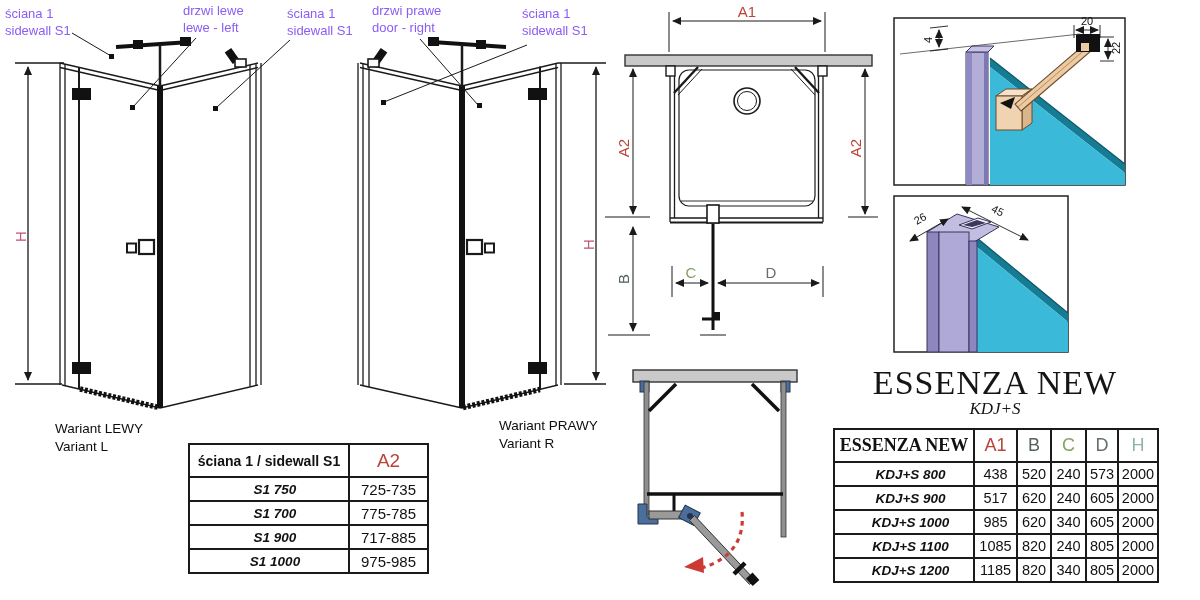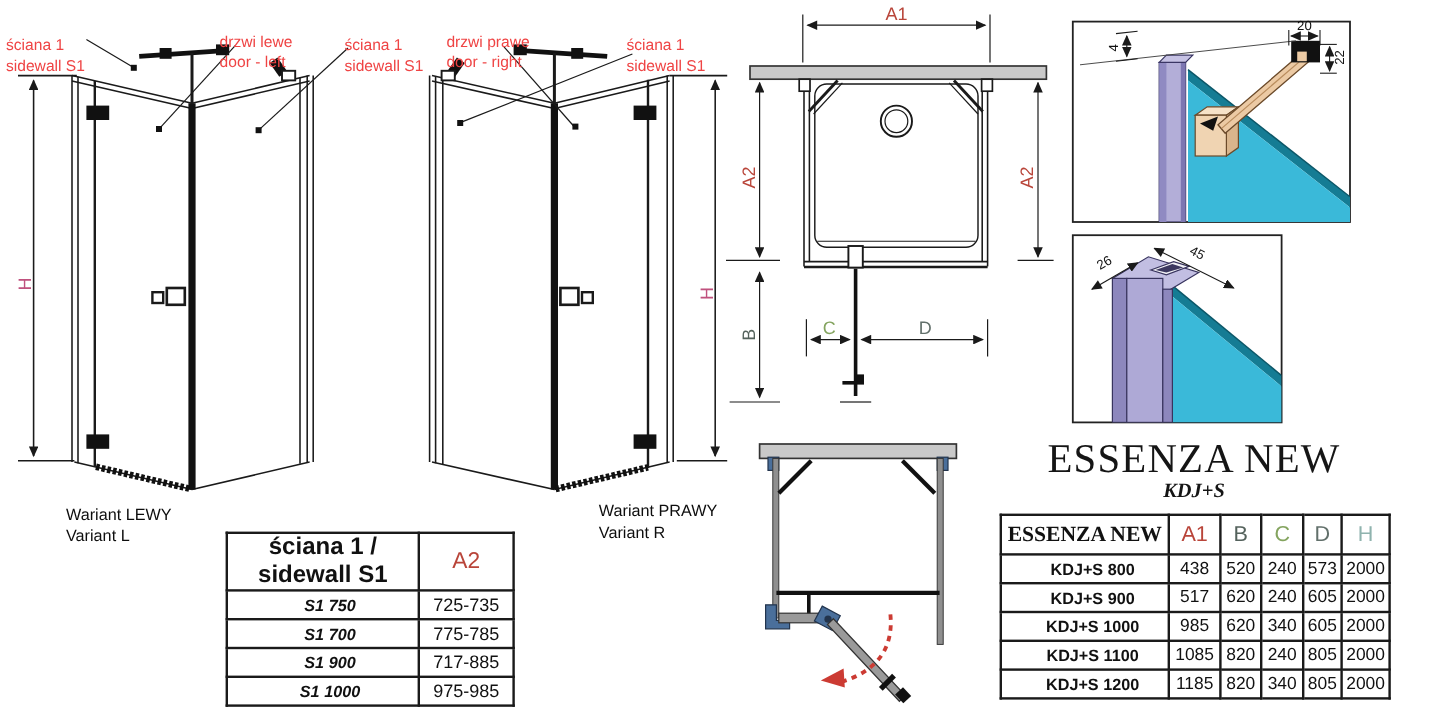--- a/index.html
+++ b/index.html
@@ -1,37 +1,37 @@
 <!DOCTYPE html>
 <html><head>
 <meta charset="utf-8">
 <style>
   html,body{margin:0;padding:0;background:#fff;}
   .page{position:relative;width:1200px;height:600px;background:#fff;overflow:hidden;
         font-family:"Liberation Sans",sans-serif;color:#111;}
   .art{position:absolute;left:0;top:0;}
-  .lbl{position:absolute;font-size:13px;line-height:1.28;color:#ef4444;margin-top:24px;}
+  .lbl{position:absolute;font-size:13px;line-height:1.28;color:#8b5cf6;}
   .cap{position:absolute;font-size:13.5px;line-height:1.32;color:#0d0d0d;}
   .titleblock{position:absolute;left:833px;top:364px;width:324px;text-align:center;}
   .titleblock .t1{font-family:"Liberation Serif",serif;font-size:34px;letter-spacing:1px;color:#151515;}
-  .titleblock .t2{font-family:"Liberation Serif",serif;font-size:17px;font-weight:bold;font-style:italic;margin-top:-3px;color:#151515;}
+  .titleblock .t2{font-family:"Liberation Serif",serif;font-size:17px;font-weight:normal;font-style:italic;margin-top:-3px;color:#151515;}
   table.spec{position:absolute;border-collapse:collapse;table-layout:fixed;background:#fff;}
   table.spec td{border:2px solid #1a1a1a;text-align:center;vertical-align:middle;padding:0;overflow:hidden;}
   .st{left:188px;top:443px;width:239px;}
   .st td{height:22px;font-size:15px;}
   .st tr.hd td{height:31px;}
-  .st .h1{font-size:20px;font-weight:bold;}
+  .st .h1{font-size:14px;font-weight:bold;}
   .st .h2{font-size:19px;color:#b9453a;}
   .st .nm{font-size:13.5px;font-weight:bold;font-style:italic;padding-left:12px;}
   .mt{left:833px;top:428px;width:324px;}
   .mt td{height:22px;font-size:14.5px;}
   .mt tr.hd td{height:31px;}
   .mt .h1{font-family:"Liberation Serif",serif;font-size:18px;font-weight:bold;}
   .mt .hl{font-size:18px;}
-  .mt .nm{font-size:13.5px;font-weight:bold;padding-left:13px;}
+  .mt .nm{font-size:13.5px;font-weight:bold;font-style:italic;padding-left:13px;}
   .c-a1{color:#b9453a;} .c-b{color:#54625c;} .c-c{color:#84a45f;} .c-d{color:#62706b;} .c-h{color:#8fb3ae;}
   svg text.dim{font-family:"Liberation Sans",sans-serif;font-size:15px;}
   svg text.sdim{font-family:"Liberation Sans",sans-serif;font-size:11px;fill:#111;}
 </style>
 </head>
 <body>
 
 <div class="page">
 
 <svg class="art" width="1200" height="600" viewBox="0 0 1200 600">
@@ -279,21 +279,21 @@
     <text class="sdim" transform="translate(996,214) rotate(27)" text-anchor="middle">45</text>
   </g>
 </svg>
 
 <div class="lbl" style="left:5px;top:6px">
   <div>ściana 1</div>
   <div>sidewall S1</div>
 </div>
 <div class="lbl" style="left:183px;top:3px">
   <div>drzwi lewe</div>
-  <div>door - left</div>
+  <div>lewe - left</div>
 </div>
 <div class="lbl" style="left:287px;top:6px">
   <div>ściana 1</div>
   <div>sidewall S1</div>
 </div>
 <div class="lbl" style="left:372px;top:3px">
   <div>drzwi prawe</div>
   <div>door - right</div>
 </div>
 <div class="lbl" style="left:522px;top:6px">

